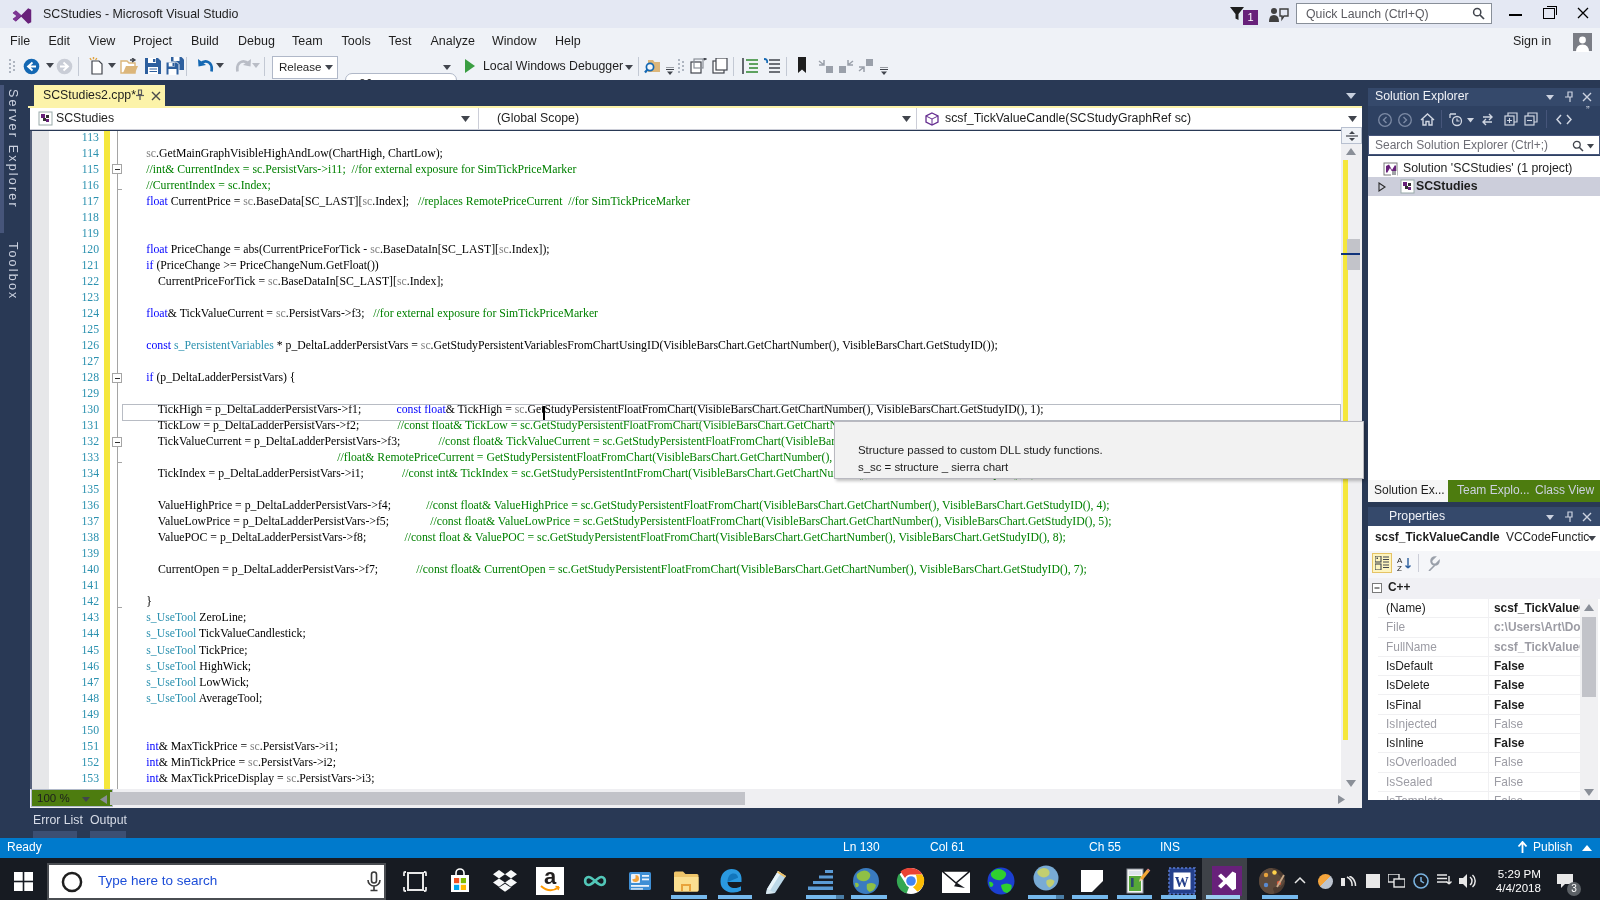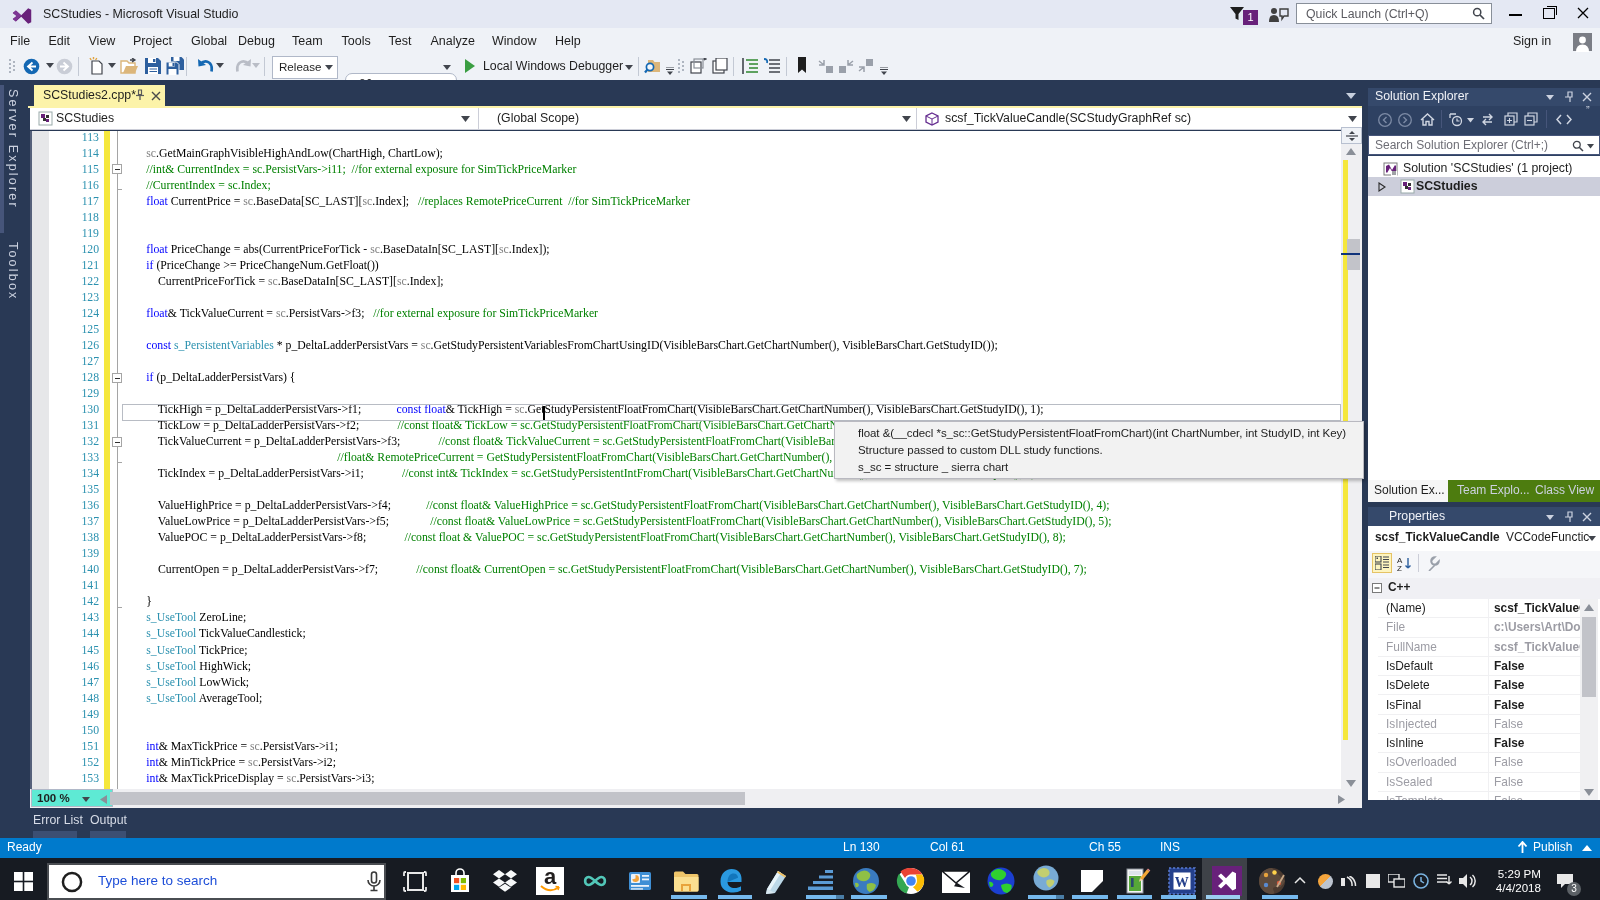--- a/index.html
+++ b/index.html
@@ -62,21 +62,21 @@
   <div class="abs" style="left:1547px;top:6px;width:9px;height:8px;border:1px solid #000;border-bottom:none;border-left:none;"></div>
   <svg class="abs" style="left:1577px;top:7px;" width="12" height="12" viewBox="0 0 12 12">
       <path d="M1 1 L11 11 M11 1 L1 11" stroke="#000" stroke-width="1.3"></path>
     </svg>
 </div>
 <div class="abs" id="menubar">
   <span class="mitem" style="left:10px;">File</span>
   <span class="mitem" style="left:48.5px;">Edit</span>
   <span class="mitem" style="left:88.5px;">View</span>
   <span class="mitem" style="left:133px;">Project</span>
-  <span class="mitem" style="left:191px;">Global</span>
+  <span class="mitem" style="left:191px;">Build</span>
   <span class="mitem" style="left:238px;">Debug</span>
   <span class="mitem" style="left:292px;">Team</span>
   <span class="mitem" style="left:341.5px;">Tools</span>
   <span class="mitem" style="left:388.5px;">Test</span>
   <span class="mitem" style="left:430.5px;">Analyze</span>
   <span class="mitem" style="left:492px;">Window</span>
   <span class="mitem" style="left:555px;">Help</span>
   <span class="mitem" style="left:1513px;">Sign in</span>
   <div class="abs" style="left:1573px;top:5px;width:19px;height:18px;background:#7a7d85;">
     <svg width="19" height="19" viewBox="0 0 19 19">
@@ -345,42 +345,41 @@
     </svg>
   <div class="abs" style="left:2px;top:33px;width:5px;height:580px;background:#f5e73c;"></div>
   <div class="abs" style="left:6px;top:112px;width:13px;height:31px;background:#c2c3c9;"></div>
   <div class="abs" style="left:0px;top:126px;width:19px;height:2px;background:#10337a;"></div>
   <svg style="position:absolute;left:5px;top:653px;" width="10" height="7" viewBox="0 0 10 7">
       <path d="M5 7 L0 0 H10 Z" fill="#8a8f98"></path>
     </svg>
 </div>
 
 <div class="abs" style="left:30px;top:789px;width:1332px;height:19px;background:#efeff2;">
-  <div class="abs" style="left:1px;top:0px;width:82px;height:18px;background:#5eead4;border:1px solid #b0b8c8;box-sizing:border-box;font-weight:bold;">
+  <div class="abs" style="left:1px;top:0px;width:82px;height:18px;background:#4d7c0f;border:1px solid #b0b8c8;box-sizing:border-box;">
     <span style="position:absolute;left:5px;top:2px;font-size:11.5px;color:#1e1e1e;">100 %</span>
     <svg style="position:absolute;left:50px;top:7px;" width="8" height="6" viewBox="0 0 8 6">
         <path d="M0 0 L8 0 L4 5 Z" fill="#41454d"></path>
       </svg>
   </div>
   <svg style="position:absolute;left:70px;top:6px;" width="7" height="9" viewBox="0 0 7 9">
       <path d="M0 4.5 L7 0 V9 Z" fill="#8a8f98"></path>
     </svg>
   <div class="abs" style="left:80px;top:3px;width:635px;height:13px;background:#c2c3c9;"></div>
   <svg style="position:absolute;left:1308px;top:6px;" width="7" height="9" viewBox="0 0 7 9">
       <path d="M7 4.5 L0 0 V9 Z" fill="#8a8f98"></path>
     </svg>
 </div>
 
 <span class="abs" style="left:33px;top:813px;color:#d8dde8;font-size:12.3px;">Error List</span>
 <span class="abs" style="left:90px;top:813px;color:#d8dde8;font-size:12.3px;">Output</span>
 <div class="abs" style="left:33px;top:831px;width:44px;height:7px;background:#3c4f73;"></div>
 <div class="abs" style="left:90px;top:831px;width:36px;height:7px;background:#3c4f73;"></div>
 
 <div class="abs" style="left:834px;top:421px;width:530px;height:58px;background:#f2f2f2;border:1px solid #b9b9c0;box-sizing:border-box;box-shadow:2px 2px 3px rgba(0,0,0,0.25);font-size:11.5px;letter-spacing:-0.05px;color:#1e1e1e;white-space:nowrap;">
-  <span style="position:absolute;left:23px;top:5px;">float &amp;(__cdecl *s_sc::GetStudyPersistentFloatFromChart)(int ChartNumber, int StudyID, int Key)</span>
   <span style="position:absolute;left:23px;top:22px;">Structure passed to custom DLL study functions.</span>
   <span style="position:absolute;left:23px;top:39px;">s_sc = structure _ sierra chart</span>
 </div>
 
 <div class="abs" style="left:1368px;top:88px;width:232px;height:18px;background:#35496b;">
   <span style="position:absolute;left:7px;top:1px;color:#f0f2f7;font-size:12.3px;">Solution Explorer</span>
   <svg style="position:absolute;left:178px;top:7px;" width="8" height="6" viewBox="0 0 8 6">
       <path d="M0 0 L8 0 L4 5 Z" fill="#ccd2e0"></path>
     </svg>
   <svg style="position:absolute;left:196px;top:3px;" width="11" height="12" viewBox="0 0 11 12">

